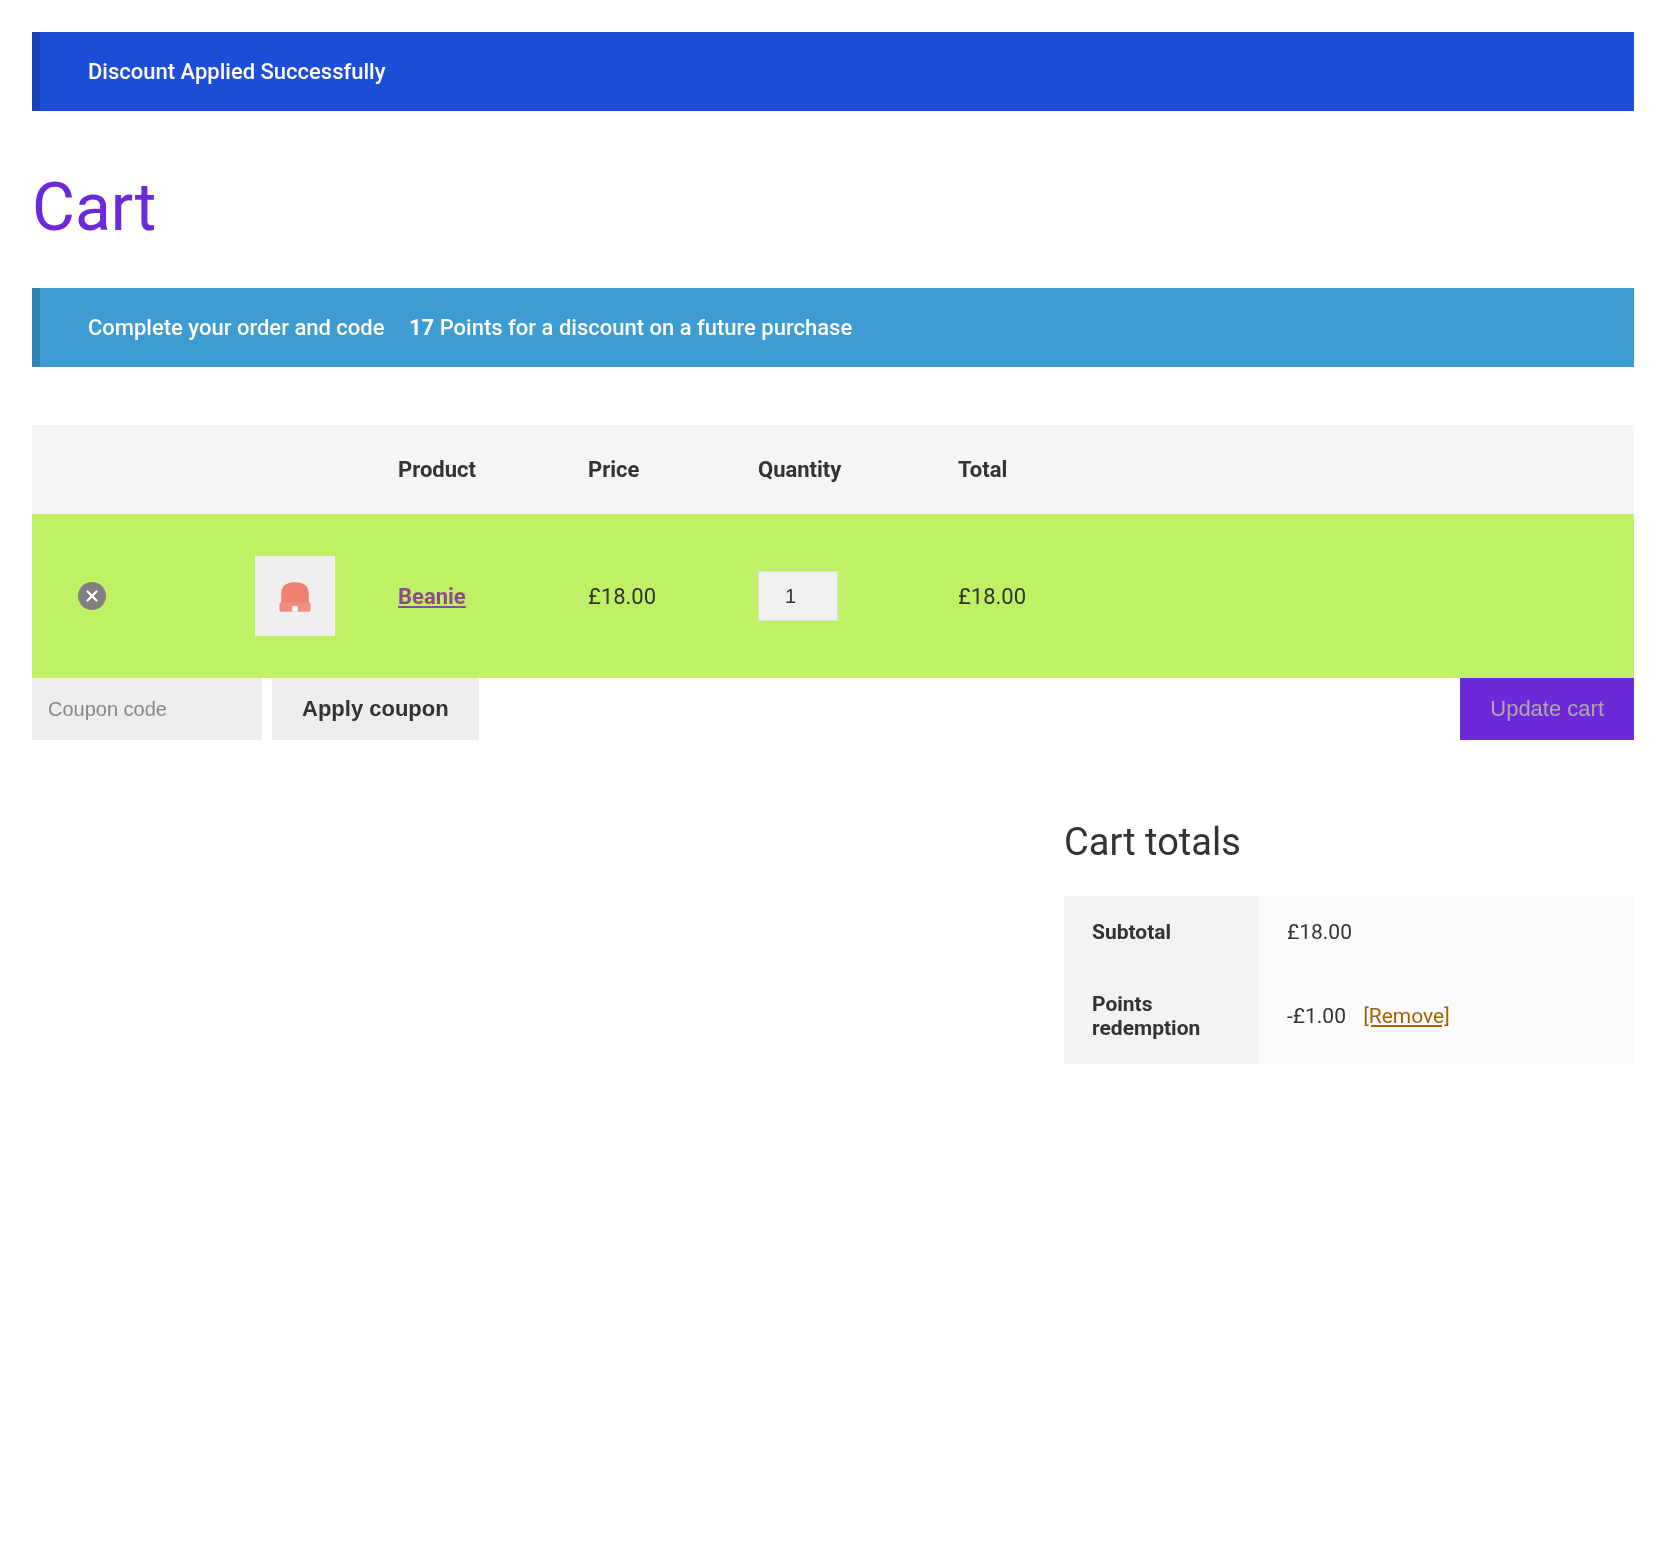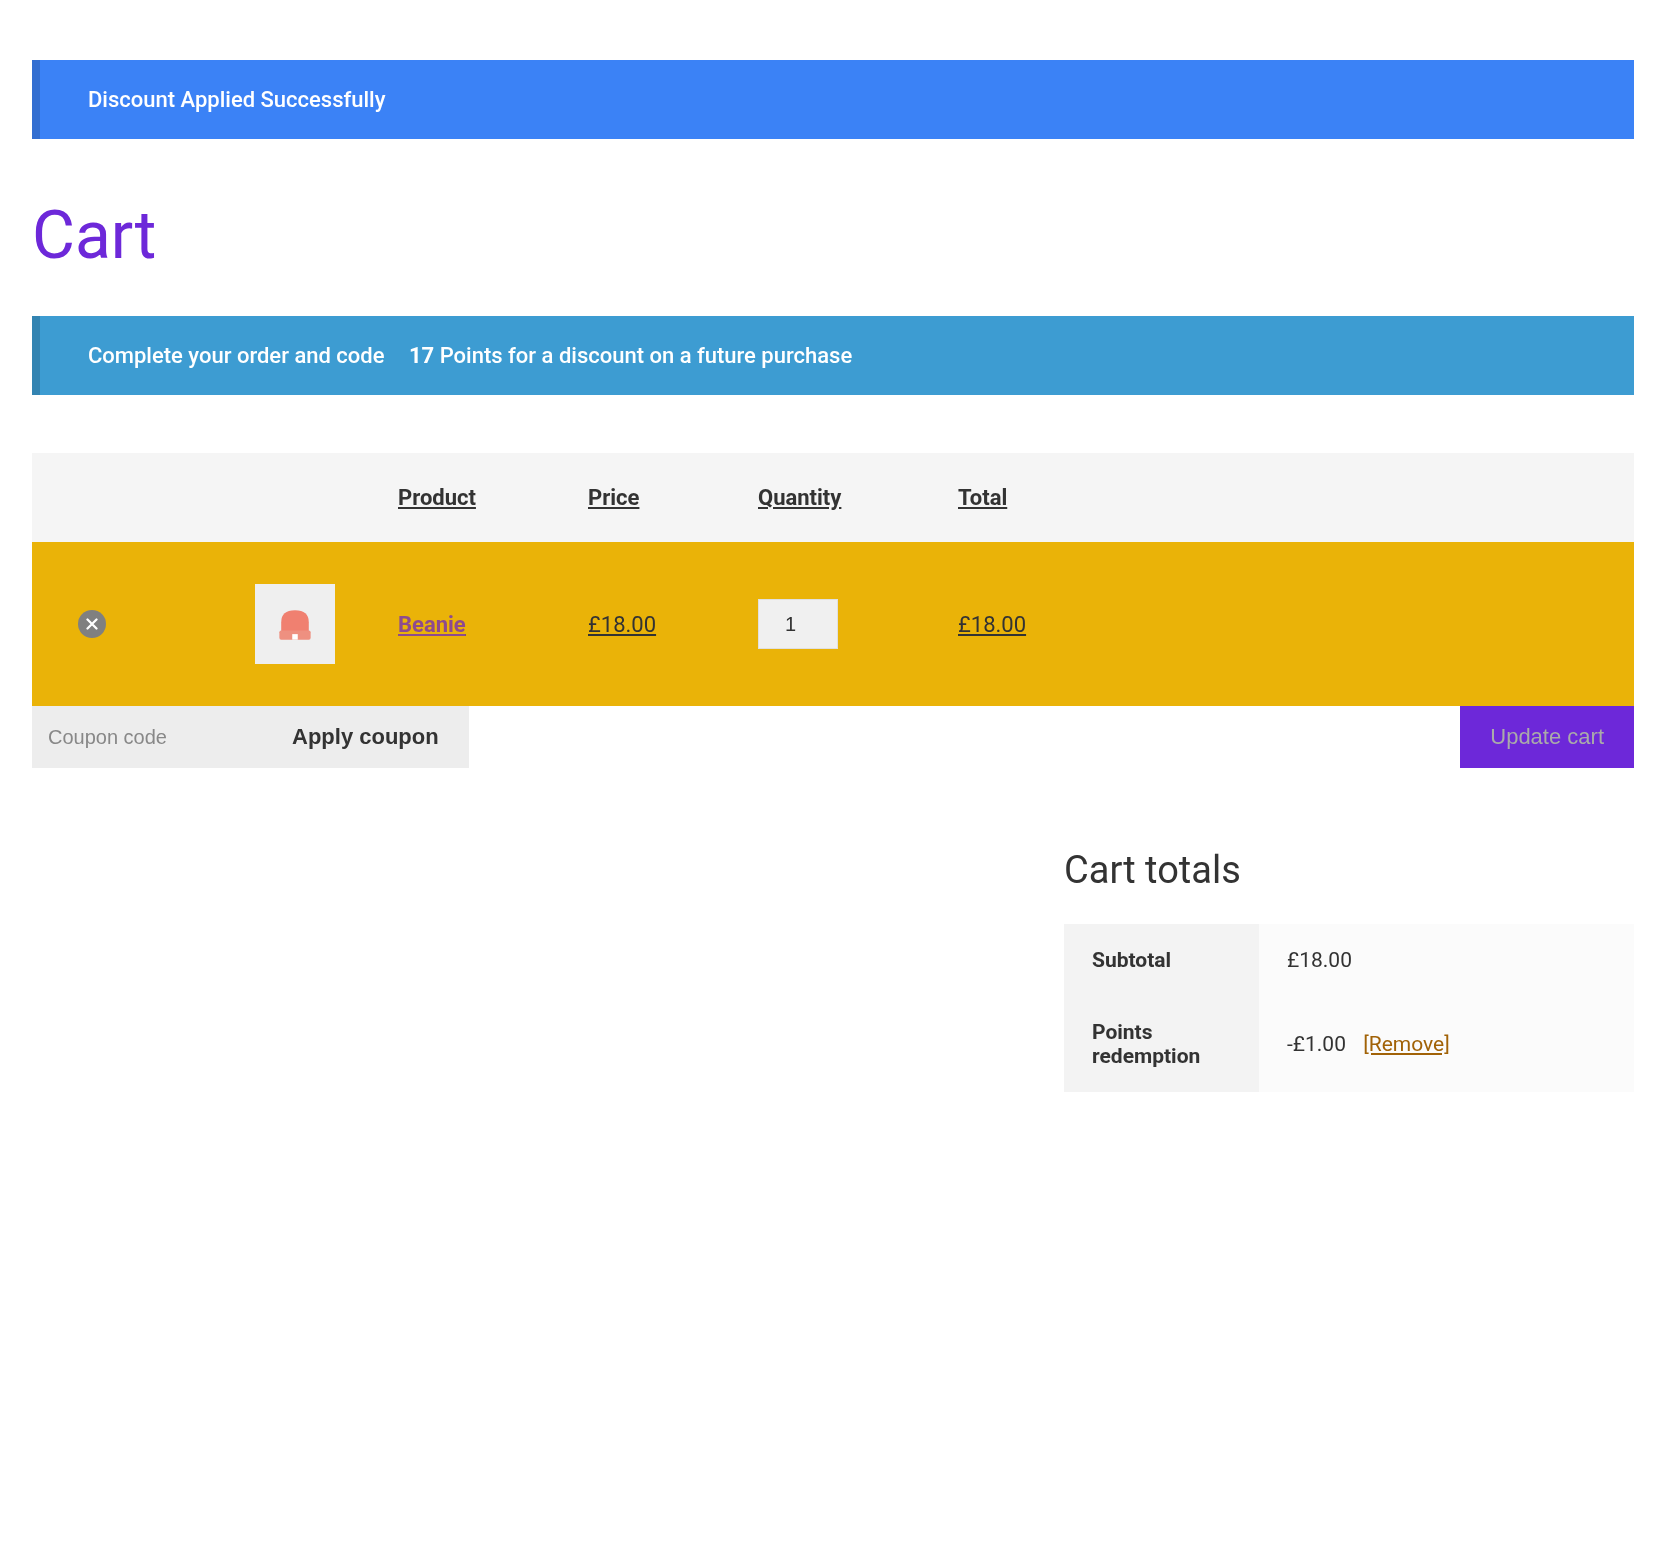--- a/index.html
+++ b/index.html
@@ -17,42 +17,40 @@
     .alert {
       padding: 27px 48px;
       margin-bottom: 58px;
       color: #ffffff;
       font-size: 22px;
       font-weight: 500;
       position: relative;
       border-left: 8px solid rgba(0,0,0,0.15);
     }
     .alert-success {
-      background: #3b82f6;
-      margin-top: 28px;
+      background: #1d4ed8;
     }
     .page-title {
       font-size: 66px;
       font-weight: 400;
       color: #6d28d9;
       margin-bottom: 42px;
     }
     .alert-info {
       background: #3d9cd2;
       margin-bottom: 58px;
     }
     .alert-info .bold {
       font-weight: 700;
       margin-left: 19px;
     }
     .cart-table {
       width: 100%;
       border-collapse: collapse;
-      background: #eab308;
-      text-decoration: underline;
+      background: #bef264;
     }
     .cart-table thead th {
       text-align: left;
       padding: 32px 16px;
       font-size: 22px;
       font-weight: 700;
       color: #333333;
       background: #f5f5f5;
     }
     .cart-table thead th.col-remove,
@@ -112,21 +110,21 @@
     }
     .actions-row {
       display: flex;
       justify-content: space-between;
       align-items: center;
       padding: 0;
       gap: 8px;
     }
     .coupon-group {
       display: flex;
-      gap: 0;
+      gap: 10px;
     }
     .coupon-input {
       width: 230px;
       height: 62px;
       border: none;
       background: #ededed;
       padding: 0 16px;
       font-size: 20px;
       color: #666;
     }

